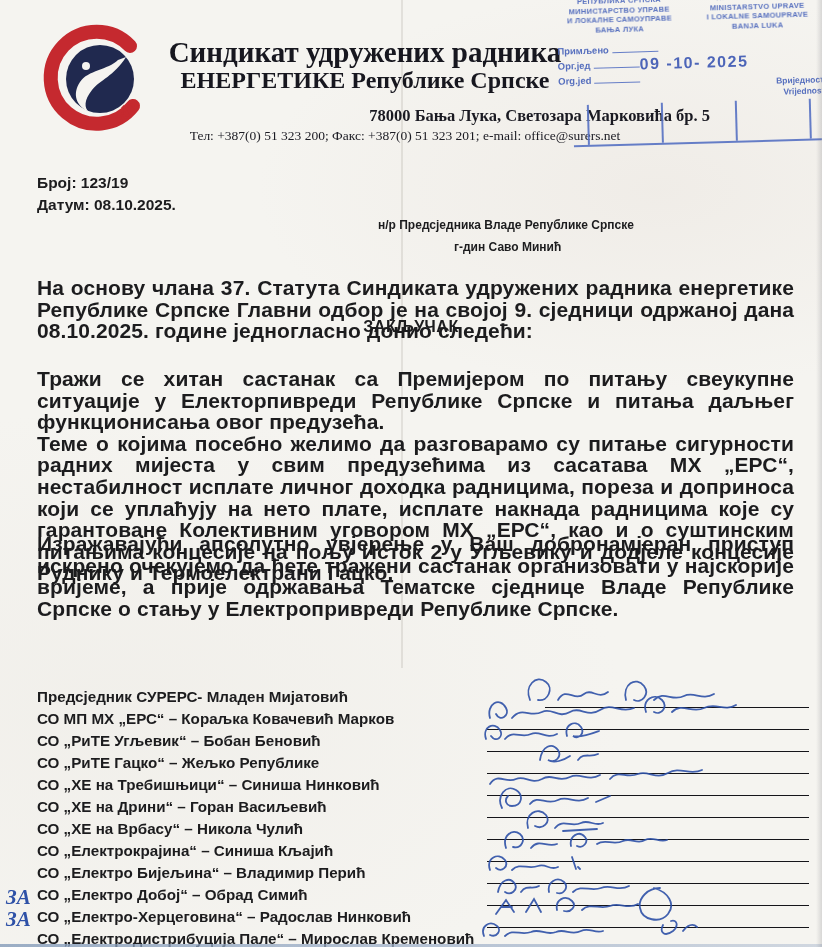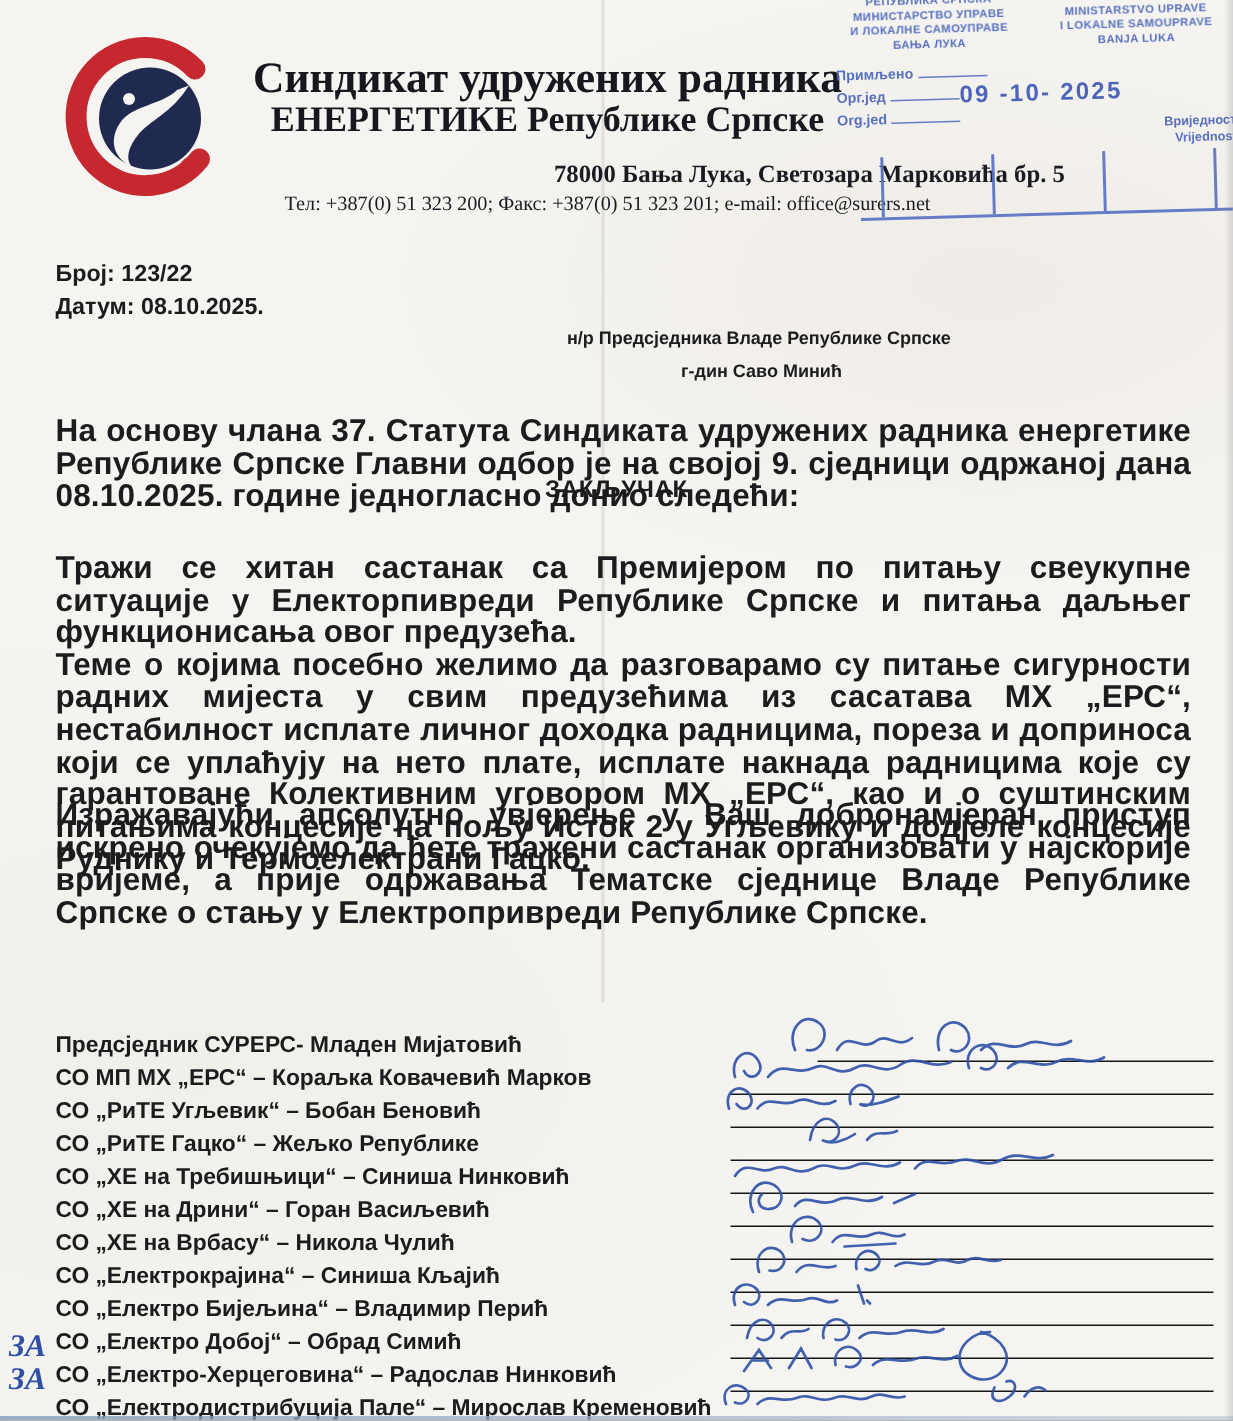--- a/index.html
+++ b/index.html
@@ -141,21 +141,21 @@
     <div class="grid">
       <i style="left:14px"></i>
         <i style="left:88px"></i>
         <i style="left:162px"></i>
         <i style="left:236px"></i>
     </div>
   </div>
 
   <div class="ref">
     <div><span>Број:</span>
-      <span>123/22</span></div>
+      <span>123/19</span></div>
     <div><span>Датум:</span>
       <span>08.10.2025.</span></div>
   </div>
 
   <div class="addr">
     <div class="l1">н/р Предсједника Владе Републике Српске</div>
     <div class="l2">г-дин  Саво Минић</div>
   </div>
 
   <div class="para intro">На основу члана 37. Статута Синдиката удружених радника енергетике Републике Српске Главни одбор је на својој 9. сједници одржаној дана 08.10.2025. године једногласно  донио следећи:</div>

